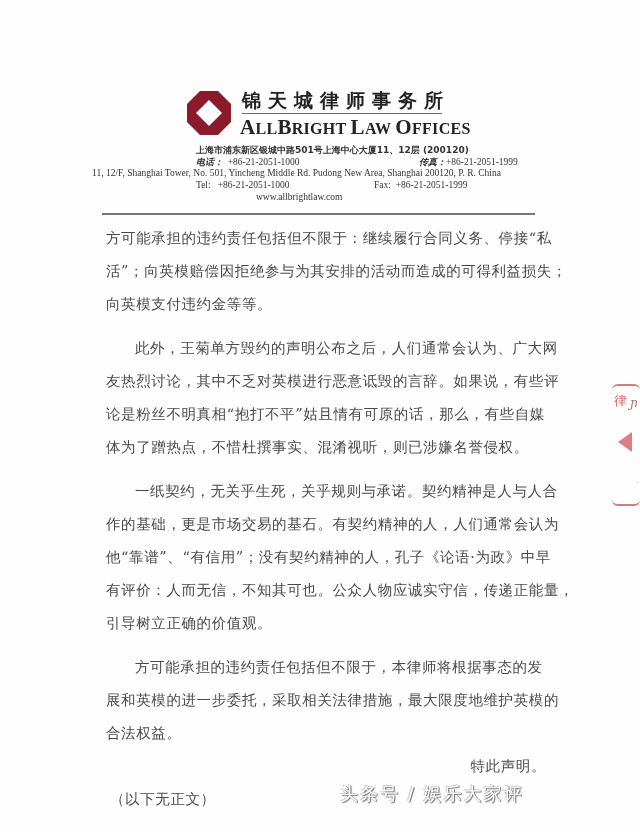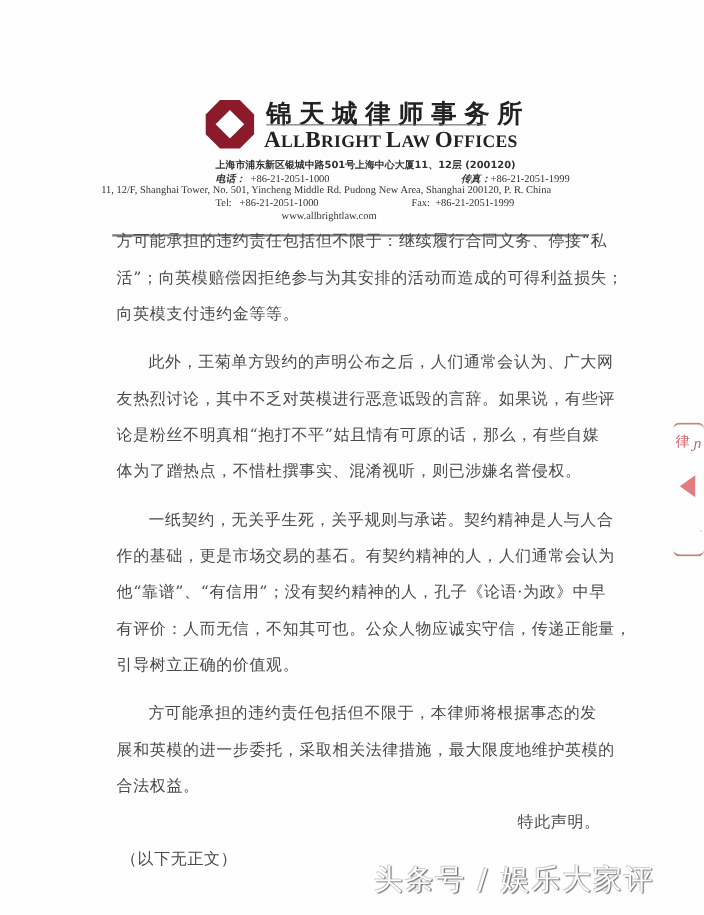--- a/index.html
+++ b/index.html
@@ -16,21 +16,21 @@
 
     
     .letterhead { position: absolute; left: 0; top: 88px; width: 640px; }
     .logo-block { position: absolute; left: 186px; top: 0; width: 260px; height: 52px; }
     .logo {
       position: absolute; left: 0; top: 2px; width: 46px; height: 46px;
     }
     .logo svg { width: 46px; height: 46px; display: block; }
     .firm-cn {
       position: absolute; left: 56px; top: 0; width: 200px;
-      font-family: "DejaVu Serif", serif; font-size: 23px; font-weight: bold;
+      font-family: "DejaVu Serif", serif; font-size: 19px; font-weight: bold;
       letter-spacing: 7px; color: #222; white-space: nowrap;
     }
     .firm-divider {
       position: absolute; left: 56px; top: 25px; width: 200px; height: 1px; background: #666;
     }
     .firm-en {
       position: absolute; left: 54px; top: 27px; width: 210px;
       font-family: "Liberation Serif", serif; font-size: 21px; font-weight: bold;
       color: #222; white-space: nowrap; letter-spacing: 0.3px;
     }
@@ -45,21 +45,21 @@
     .addr-en { top: 80px; left: 92px; }
     .addr-tel { top: 92px; }
     .addr-tel .tel { position: absolute; left: 196px; }
     .addr-tel .fax { position: absolute; left: 374px; }
     .addr-web { top: 104px; left: 256px; }
 
     .rule { position: absolute; left: 102px; top: 213px; width: 433px; height: 1.5px; background: #777; }
 
     
     .body-text {
-      position: absolute; left: 106px; top: 204px; width: 440px;
+      position: absolute; left: 106px; top: 222px; width: 440px;
       font-family: "DejaVu Serif", serif; font-size: 14.5px; color: #4a4a4a;
       line-height: 33px; letter-spacing: 0.6px;
     }
     .para { margin: 0; }
     .line { display: block; white-space: nowrap; height: 33px; }
     .indent { padding-left: 29px; }
     .p-gap { height: 11px; }
     .closing { padding-left: 29px; text-align: right; }
     .no-text { padding-left: 4px; }
 
@@ -77,21 +77,21 @@
       position: absolute; left: 6px; top: 50px; width: 0; height: 0;
       border-top: 10px solid transparent; border-bottom: 10px solid transparent;
       border-right: 14px solid #e07d80;
     }
     .seal-scribble { position: absolute; left: 18px; top: 14px; font-size: 12px; color: #b06a6a; font-style: italic; font-family: "DejaVu Serif", serif; }
     .seal-dot { position: absolute; left: 24px; top: 96px; font-size: 8px; color: #999; }
 
     
     .watermark {
       position: absolute; left: 340px; top: 782px; width: 300px;
-      font-family: "DejaVu Sans", sans-serif; font-size: 26px; color: #ffffff;
+      font-family: "DejaVu Sans", sans-serif; font-size: 18px; color: #ffffff;
       letter-spacing: 2px; white-space: nowrap;
       text-shadow: 1px 1px 1px #777, -1px -1px 0 #ccc, 1px 0 0 #999;
     }
   </style>
 </head>
 <body>
 
 <div class="page">
 
   <div class="letterhead">

